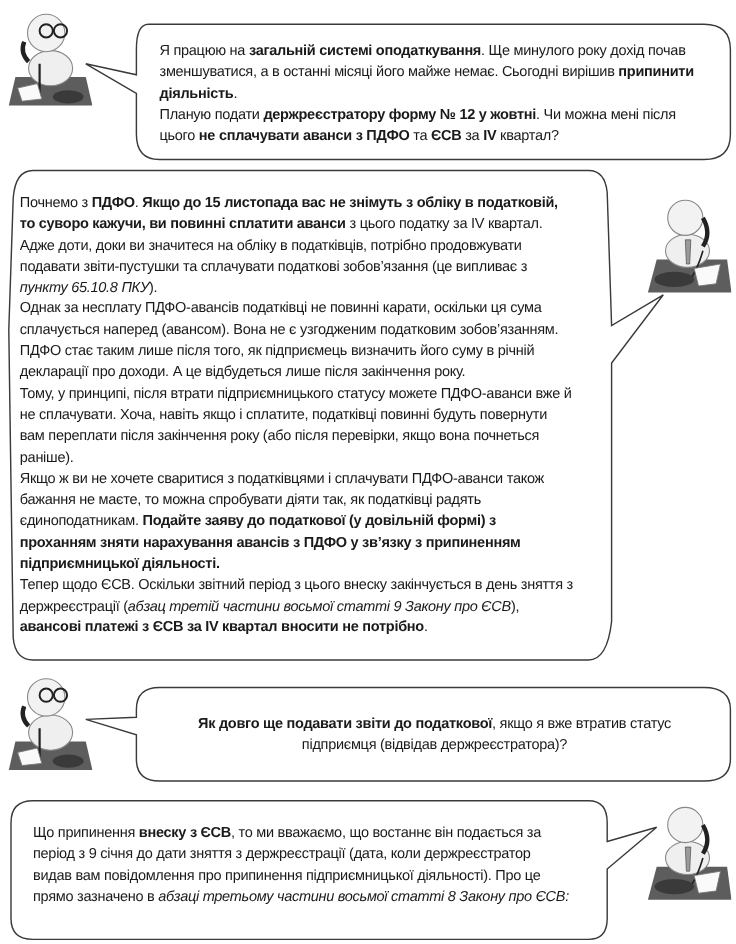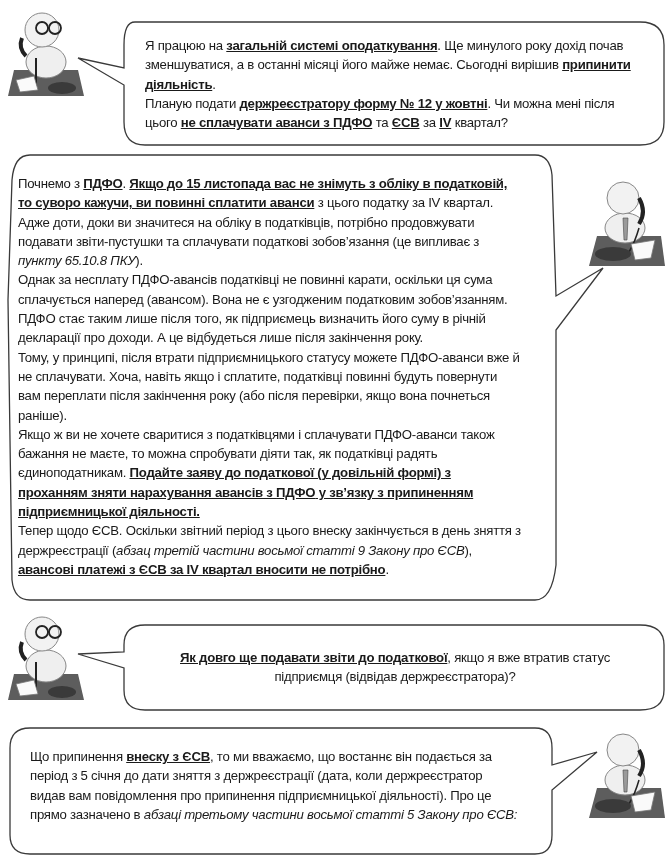--- a/index.html
+++ b/index.html
@@ -6,21 +6,21 @@
   body {
     width: 669px; height: 858px; position: relative; overflow: hidden;
     font-family: "Liberation Sans", sans-serif; color: #1a1a1a;
   }
   .layer { position: absolute; left: 0; top: 0; }
   .txt {
     position: absolute; font-size: 13.2px; line-height: 19.3px;
     letter-spacing: -0.25px; color: #1a1a1a;
     font-family: "Liberation Sans Narrow", "Liberation Sans", sans-serif;
   }
-  .txt b { font-weight: bold; text-decoration: underline; }
+  .txt b { font-weight: bold; }
   .txt i { font-style: italic; }
   .avatar { position: absolute; }
 </style>
 </head>
 <body>
 
 <svg class="layer" width="669" height="858">
 
   <path d="M135,22 L640,22 Q664,22 664,45 L664,122 Q664,145 640,145 L145,145 Q124,145 124,122 L124,85 L78,58 L124,68 L124,45 Q124,22 135,22 Z" fill="#fff" stroke="#3a3a3a" stroke-width="1.3"></path>
 
@@ -75,13 +75,13 @@
   <circle cx="38" cy="20" r="16" fill="#f2f2f2" stroke="#888" stroke-width="1"></circle>
   <path d="M54,20 Q62,34 54,46" stroke="#222" stroke-width="4" fill="none"></path>
   <path d="M54,50 Q50,64 44,74" stroke="#222" stroke-width="1.5" fill="none"></path>
   <polygon points="46,66 70,62 66,80 50,82" fill="#fafafa" stroke="#777" stroke-width="0.8"></polygon>
   <ellipse cx="28" cy="76" rx="18" ry="7" fill="#3a3a3a"></ellipse>
 </svg>
 
 <div class="txt" style="left:145px;top:36px;width:500px;"><span>Я працюю на </span><b>загальній системі оподаткування</b><span>. Ще минулого року дохід почав зменшуватися, а в останні місяці його майже немає. Сьогодні вирішив </span><b>припинити діяльність</b><span>.</span><br><span>Планую подати </span><b>держреєстратору форму № 12 у жовтні</b><span>. Чи можна мені після цього </span><b>не сплачувати аванси з </b><b>ПДФО</b><span> та </span><b>ЄСВ</b><span> за </span><b>IV</b><span> квартал?</span></div>
 <div class="txt" style="left:18px;top:174px;width:505px;"><span>Почнемо з </span><b>ПДФО</b><span>. </span><b>Якщо до 15 листопада вас не знімуть з обліку в податковій, то суворо кажучи, ви повинні сплатити аванси</b><span> з цього податку за IV квартал. Адже доти, доки ви значитеся на обліку в податківців, потрібно продовжувати подавати звіти-пустушки та сплачувати податкові зобов’язання (це випливає з </span><i>пункту 65.10.8 ПКУ</i><span>).</span><br><span>Однак за несплату ПДФО-авансів податківці не повинні карати, оскільки ця сума сплачується наперед (авансом). Вона не є узгодженим податковим зобов’язанням. ПДФО стає таким лише після того, як підприємець визначить його суму в річній декларації про доходи. А це відбудеться лише після закінчення року.</span><br><span>Тому, у принципі, після втрати підприємницького статусу можете ПДФО-аванси вже й не сплачувати. Хоча, навіть якщо і сплатите, податківці повинні будуть повернути вам переплати після закінчення року (або після перевірки, якщо вона почнеться раніше).</span><br><span>Якщо ж ви не хочете сваритися з податківцями і сплачувати ПДФО-аванси також бажання не маєте, то можна спробувати діяти так, як податківці радять єдиноподатникам. </span><b>Подайте заяву до податкової (у довільній формі) з проханням зняти нарахування авансів з </b><b>ПДФО</b><b> у зв’язку з припиненням підприємницької діяльності.</b><br><span>Тепер щодо ЄСВ. Оскільки звітний період з цього внеску закінчується в день зняття з держреєстрації (</span><i>абзац третій частини восьмої статті 9 Закону про ЄСВ</i><span>), </span><b>авансові платежі з ЄСВ за IV квартал вносити не потрібно</b><span>.</span></div>
 <div class="txt" style="left:145px;top:648px;width:500px;text-align:center;"><b>Як довго ще подавати звіти до податкової</b><span>, якщо я вже втратив статус підприємця (відвідав держреєстратора)?</span></div>
-<div class="txt" style="left:30px;top:747px;width:490px;"><span>Що припинення </span><b>внеску з ЄСВ</b><span>, то ми вважаємо, що востаннє він подається за період з 5 січня до дати зняття з держреєстрації (дата, коли держреєстратор видав вам повідомлення про припинення підприємницької діяльності). Про це прямо зазначено в </span><i>абзаці третьому частини восьмої статті 5 Закону про ЄСВ:</i></div>
+<div class="txt" style="left:30px;top:747px;width:490px;"><span>Що припинення </span><b>внеску з ЄСВ</b><span>, то ми вважаємо, що востаннє він подається за період з 9 січня до дати зняття з держреєстрації (дата, коли держреєстратор видав вам повідомлення про припинення підприємницької діяльності). Про це прямо зазначено в </span><i>абзаці третьому частини восьмої статті 8 Закону про ЄСВ:</i></div>
 
 </body></html>

